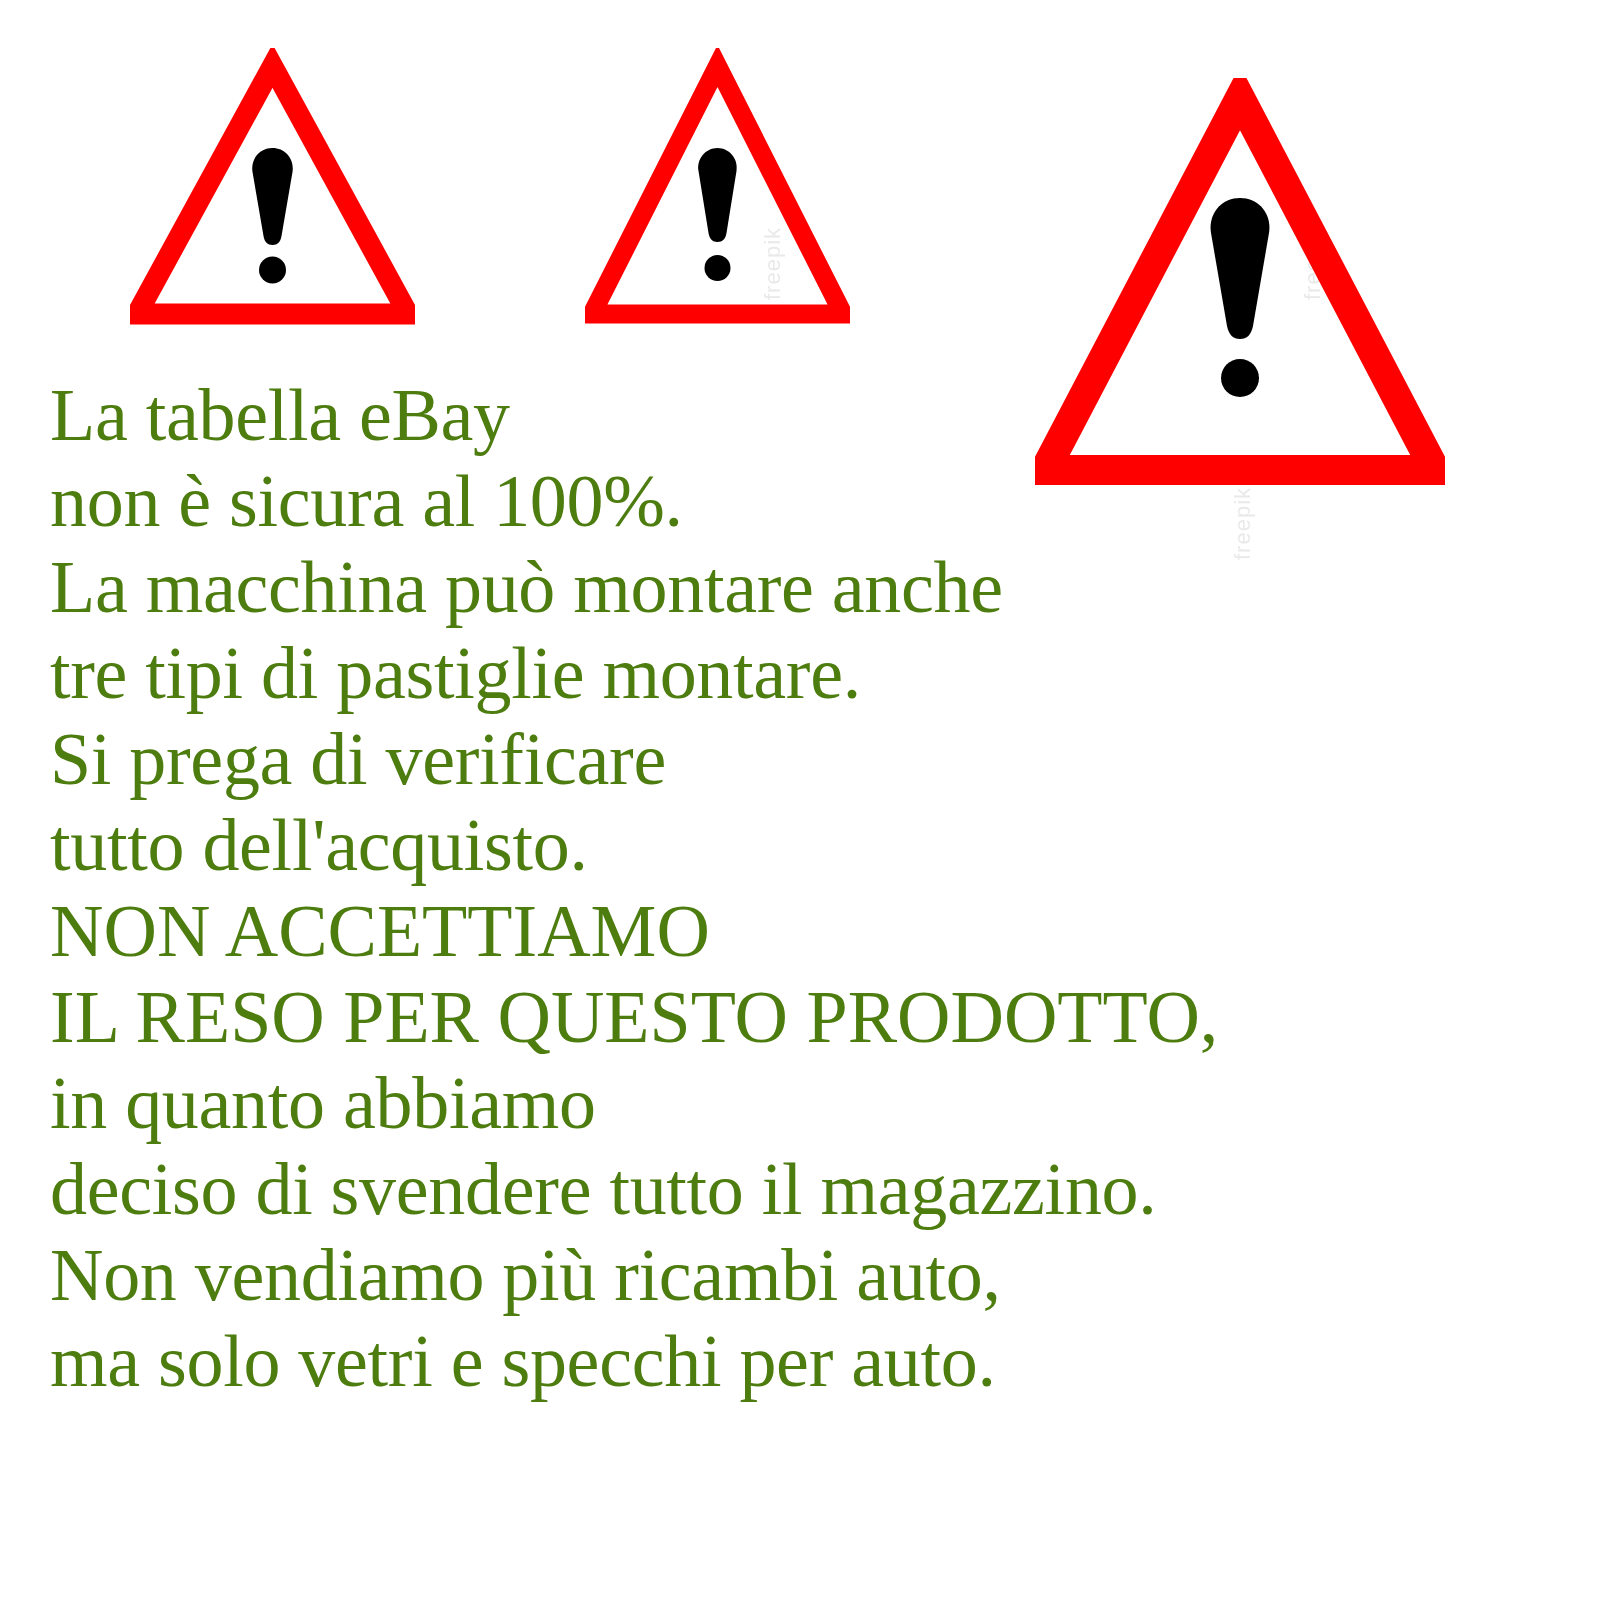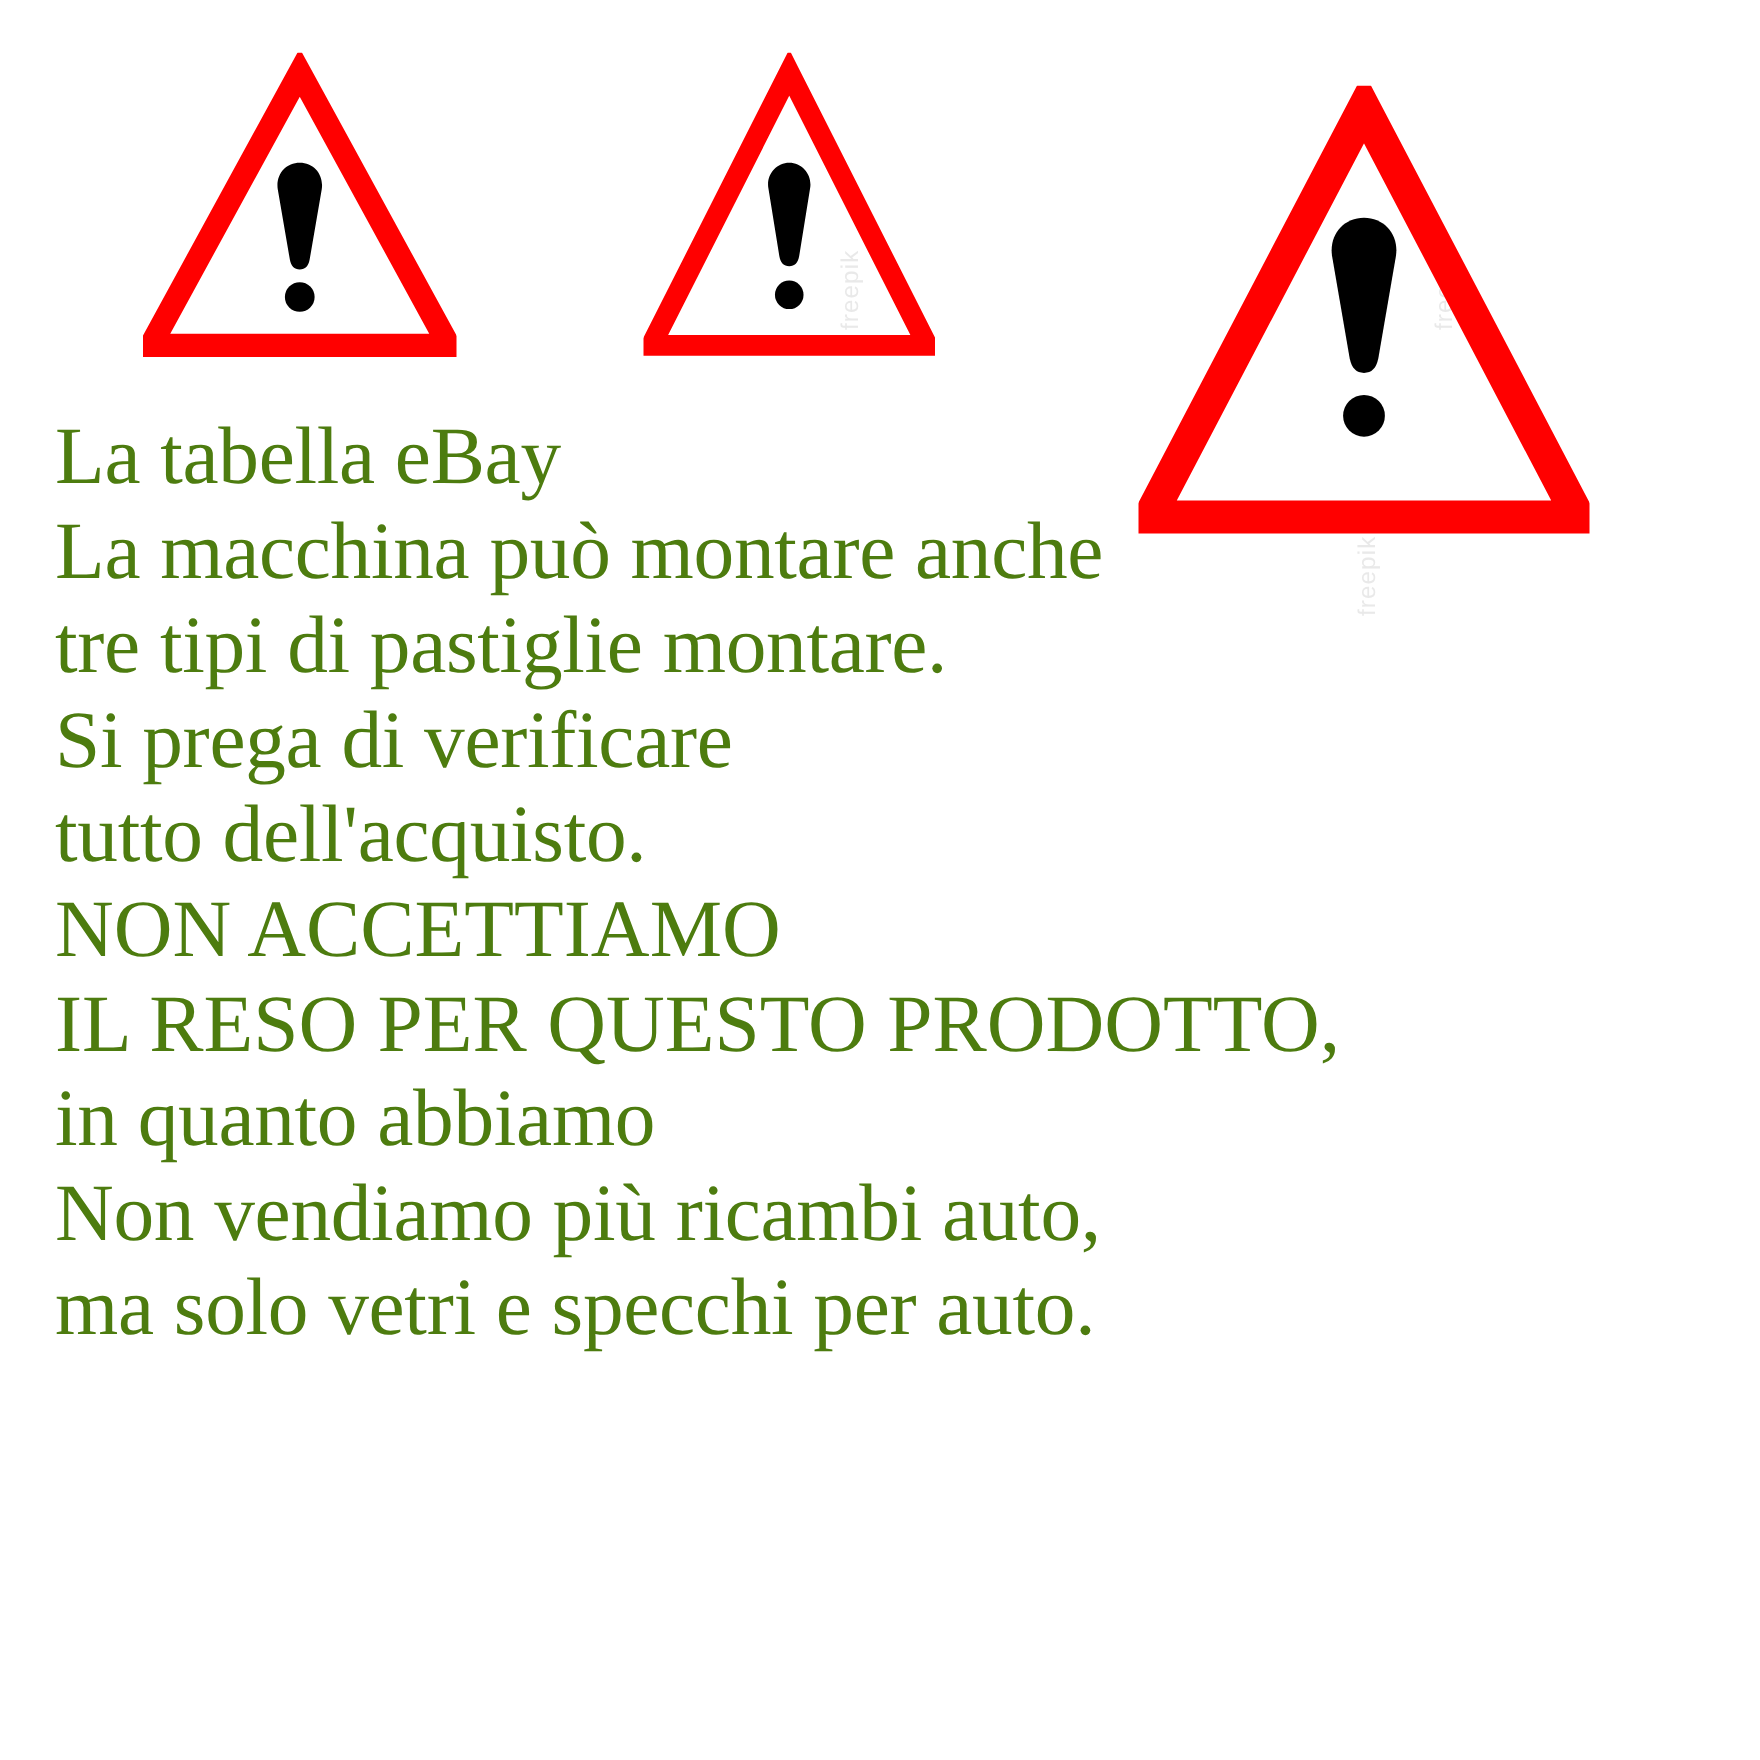--- a/index.html
+++ b/index.html
@@ -116,24 +116,26 @@
                c 2 9 6 13 13 13
                c 7 0 11 -4 13 -13
                l 16 -93
                c 3 -19 -10 -35 -29 -35 z" fill="#000000"></path>
       <circle cx="205" cy="300" r="19" fill="#000000"></circle>
     </svg>
   </div>
 
   <div id="notice">
     <div class="line">La tabella eBay</div>
+    <div class="line">non è sicura al 100%.</div>
     <div class="line">La macchina può montare anche</div>
     <div class="line">tre tipi di pastiglie montare.</div>
     <div class="line">Si prega di verificare</div>
     <div class="line">tutto dell'acquisto.</div>
     <div class="line caps">NON ACCETTIAMO</div>
     <div class="line caps">IL RESO PER QUESTO PRODOTTO,</div>
     <div class="line">in quanto abbiamo</div>
+    <div class="line">deciso di svendere tutto il magazzino.</div>
     <div class="line">Non vendiamo più ricambi auto,</div>
     <div class="line">ma solo vetri e specchi per auto.</div>
   </div>
 
 </div>
 
 </body></html>

